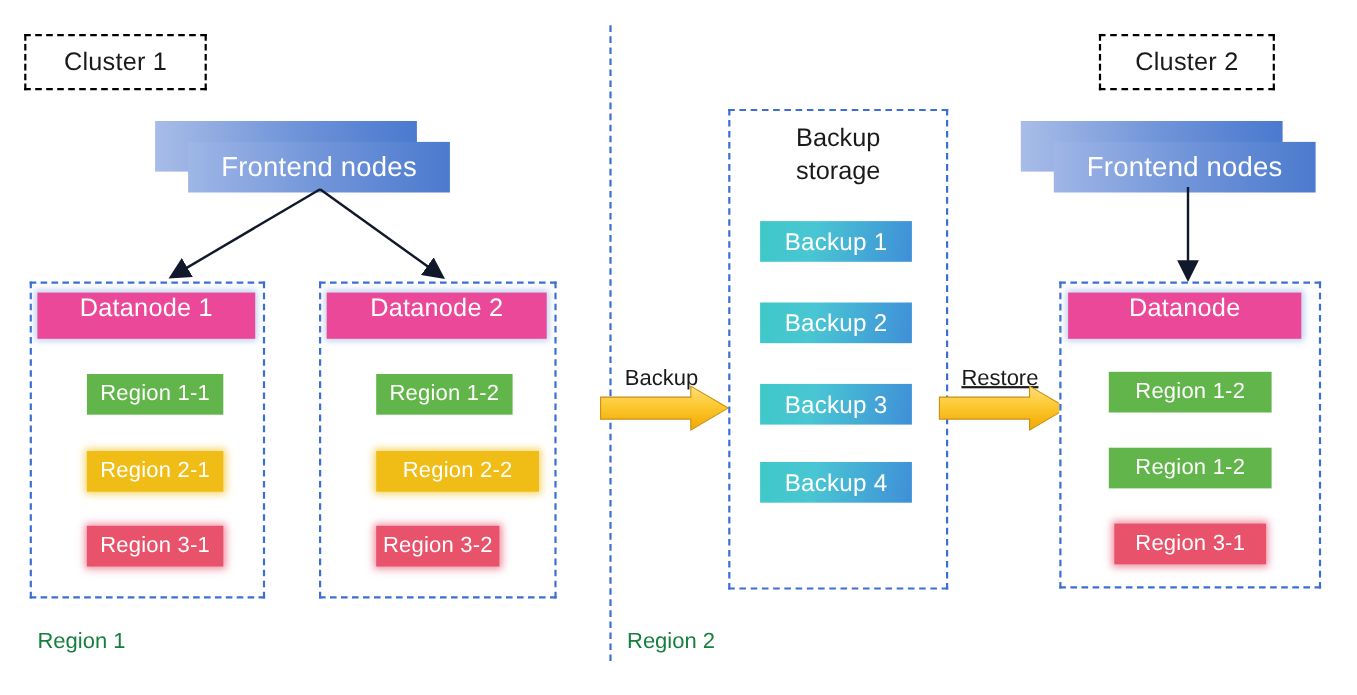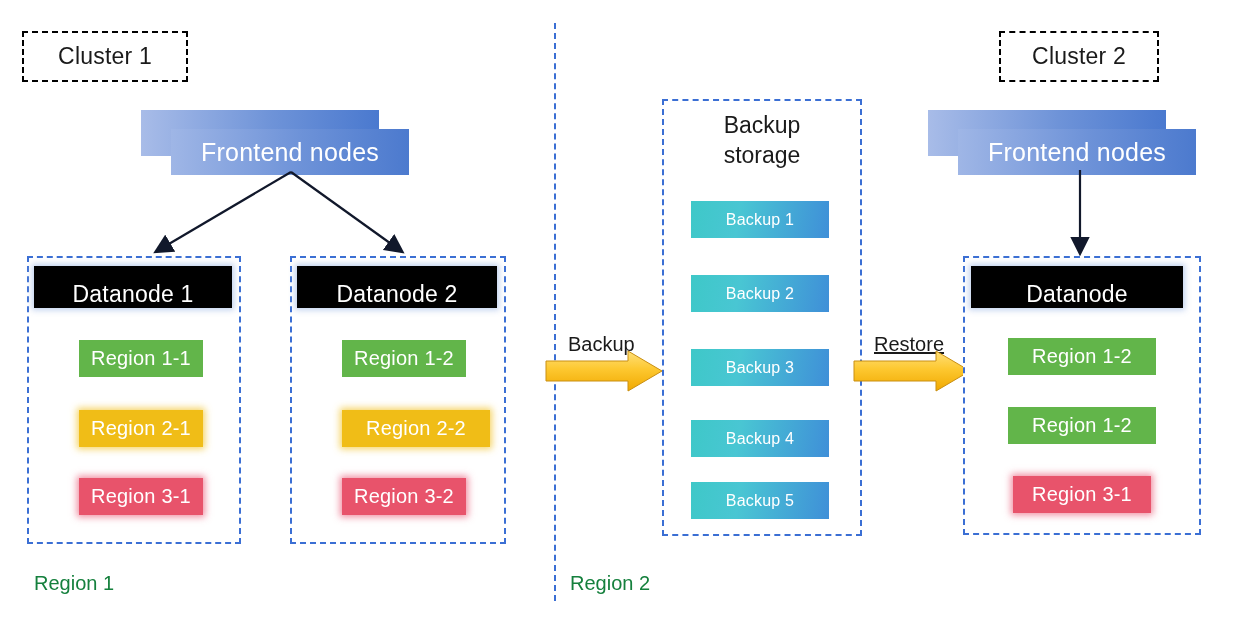--- a/index.html
+++ b/index.html
@@ -46,22 +46,22 @@
     background:#ffffff;
   }
   #dn1-box{left:27px;top:256px;width:214px;height:288px;}
   #dn2-box{left:290px;top:256px;width:216px;height:288px;}
   #backup-box{left:662px;top:99px;width:200px;height:437px;}
   #dn3-box{left:963px;top:256px;width:238px;height:279px;}
 
   
   .node-header{
     position:absolute;
-    background:#000000;
-    display:flex;align-items:flex-end;justify-content:center;
+    background:#ec4899;
+    display:flex;align-items:flex-start;justify-content:center;
     color:#ffffff;font-size:23px;letter-spacing:.2px;
     box-shadow:0 0 6px 2px rgba(180,200,235,.85);
   }
   #dn1-header{left:34px;top:266px;width:198px;height:42px;}
   #dn2-header{left:297px;top:266px;width:200px;height:42px;}
   #dn3-header{left:971px;top:266px;width:212px;height:42px;}
 
   
   .region{
     position:absolute;
@@ -73,36 +73,36 @@
   .region.yellow{background:#f0bd17;box-shadow:0 0 7px 2px rgba(242,200,60,.8);}
   .region.red{background:#e8536b;box-shadow:0 0 7px 2px rgba(235,110,135,.8);}
 
   
   #r1-1{left:79px;top:340px;width:124px;height:37px;}
   #r1-2{left:79px;top:410px;width:124px;height:37px;}
   #r1-3{left:79px;top:478px;width:124px;height:37px;}
   
   #r2-1{left:342px;top:340px;width:124px;height:37px;}
   #r2-2{left:342px;top:410px;width:148px;height:37px;}
-  #r2-3{left:342px;top:478px;width:124px;height:37px;}
+  #r2-3{left:342px;top:478px;width:112px;height:37px;}
   
   #r3-1{left:1008px;top:338px;width:148px;height:37px;}
   #r3-2{left:1008px;top:407px;width:148px;height:37px;}
   #r3-3{left:1013px;top:476px;width:138px;height:37px;}
 
   
   #backup-title{
     position:absolute;left:662px;top:110px;width:200px;
     text-align:center;font-size:23px;color:#1a1a1a;line-height:30px;
   }
   .backup-chip{
     position:absolute;left:691px;width:138px;height:37px;
     background:linear-gradient(100deg,#3ec8c8 0%,#49c6d3 35%,#3f8fd8 100%);
     display:flex;align-items:center;justify-content:center;
-    color:#ffffff;font-size:16px;letter-spacing:.2px;
+    color:#ffffff;font-size:22px;letter-spacing:.2px;
   }
   #b1{top:201px;} #b2{top:275px;} #b3{top:349px;}
   #b4{top:420px;} #b5{top:482px;}
 
   
   #region-divider{
     position:absolute;left:554px;top:23px;width:0;height:578px;
     border-left:2px dashed #3b6fd4;
   }
 
@@ -209,23 +209,20 @@
   </div>
   <div class="backup-chip" id="b2">
     <span>Backup 2</span>
   </div>
   <div class="backup-chip" id="b3">
     <span>Backup 3</span>
   </div>
   <div class="backup-chip" id="b4">
     <span>Backup 4</span>
   </div>
-  <div class="backup-chip" id="b5">
-    <span>Backup 5</span>
-  </div>
 
   <div class="flow-label" id="restore-label">
     <span>Restore</span>
   </div>
   <svg class="flow-arrow" id="restore-arrow" viewBox="0 0 118 42" width="118" height="42">
     <defs>
       <linearGradient id="yg2" x1="0" y1="0" x2="0" y2="1">
         <stop offset="0%" stop-color="#ffe07a"></stop>
         <stop offset="45%" stop-color="#fdc830"></stop>
         <stop offset="100%" stop-color="#f0a800"></stop>

